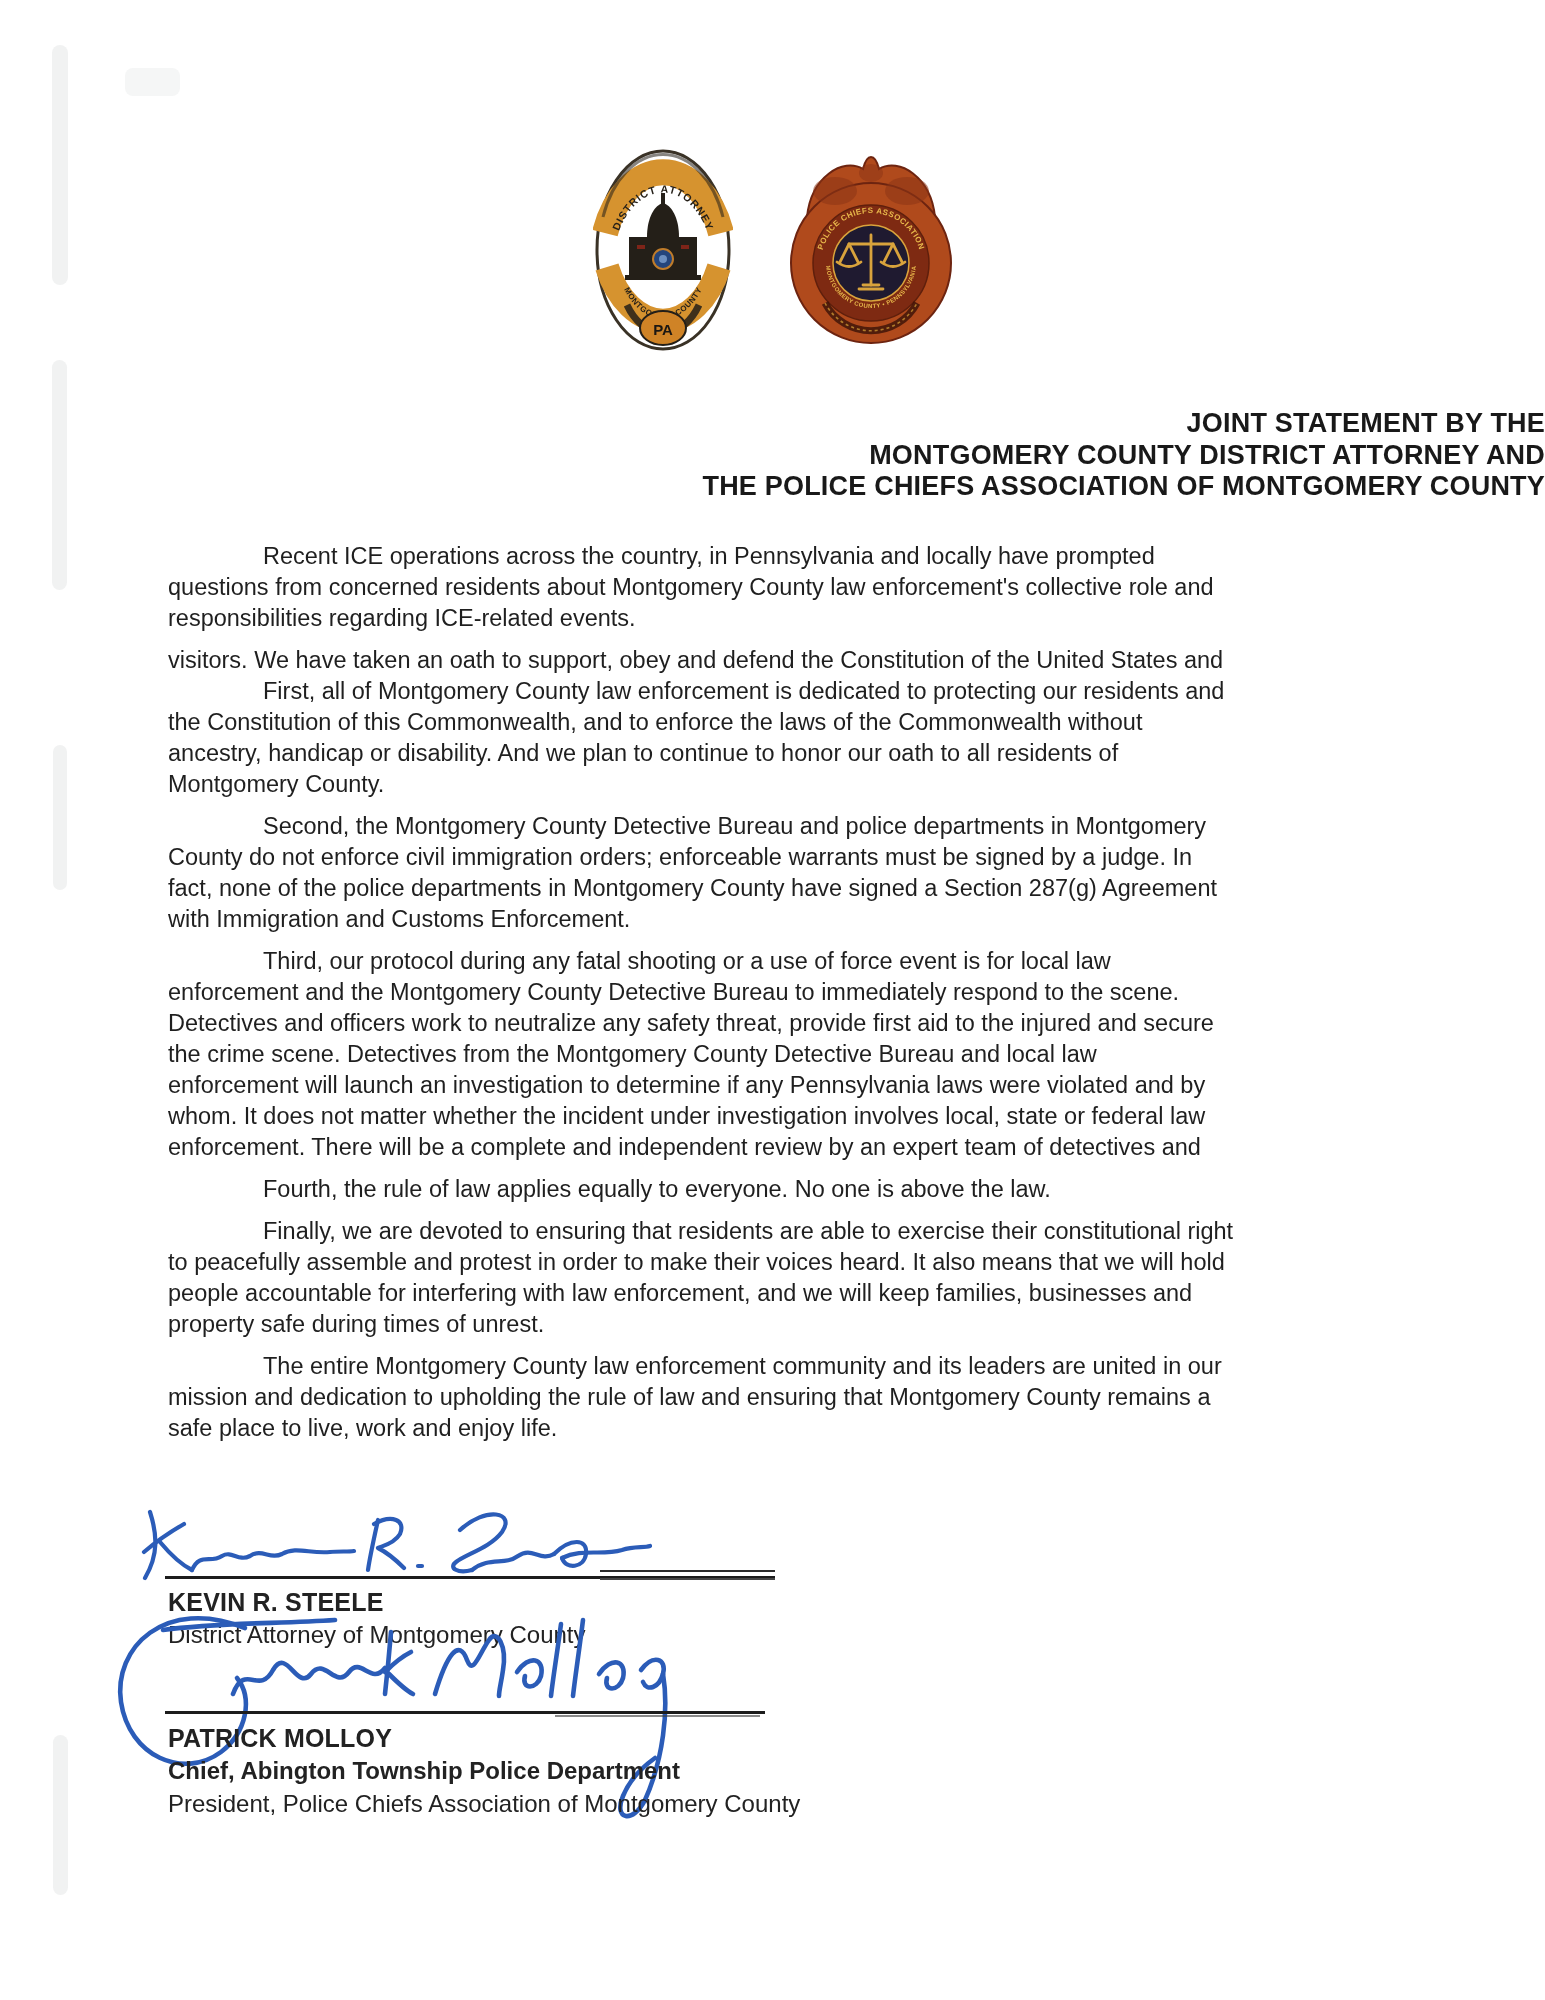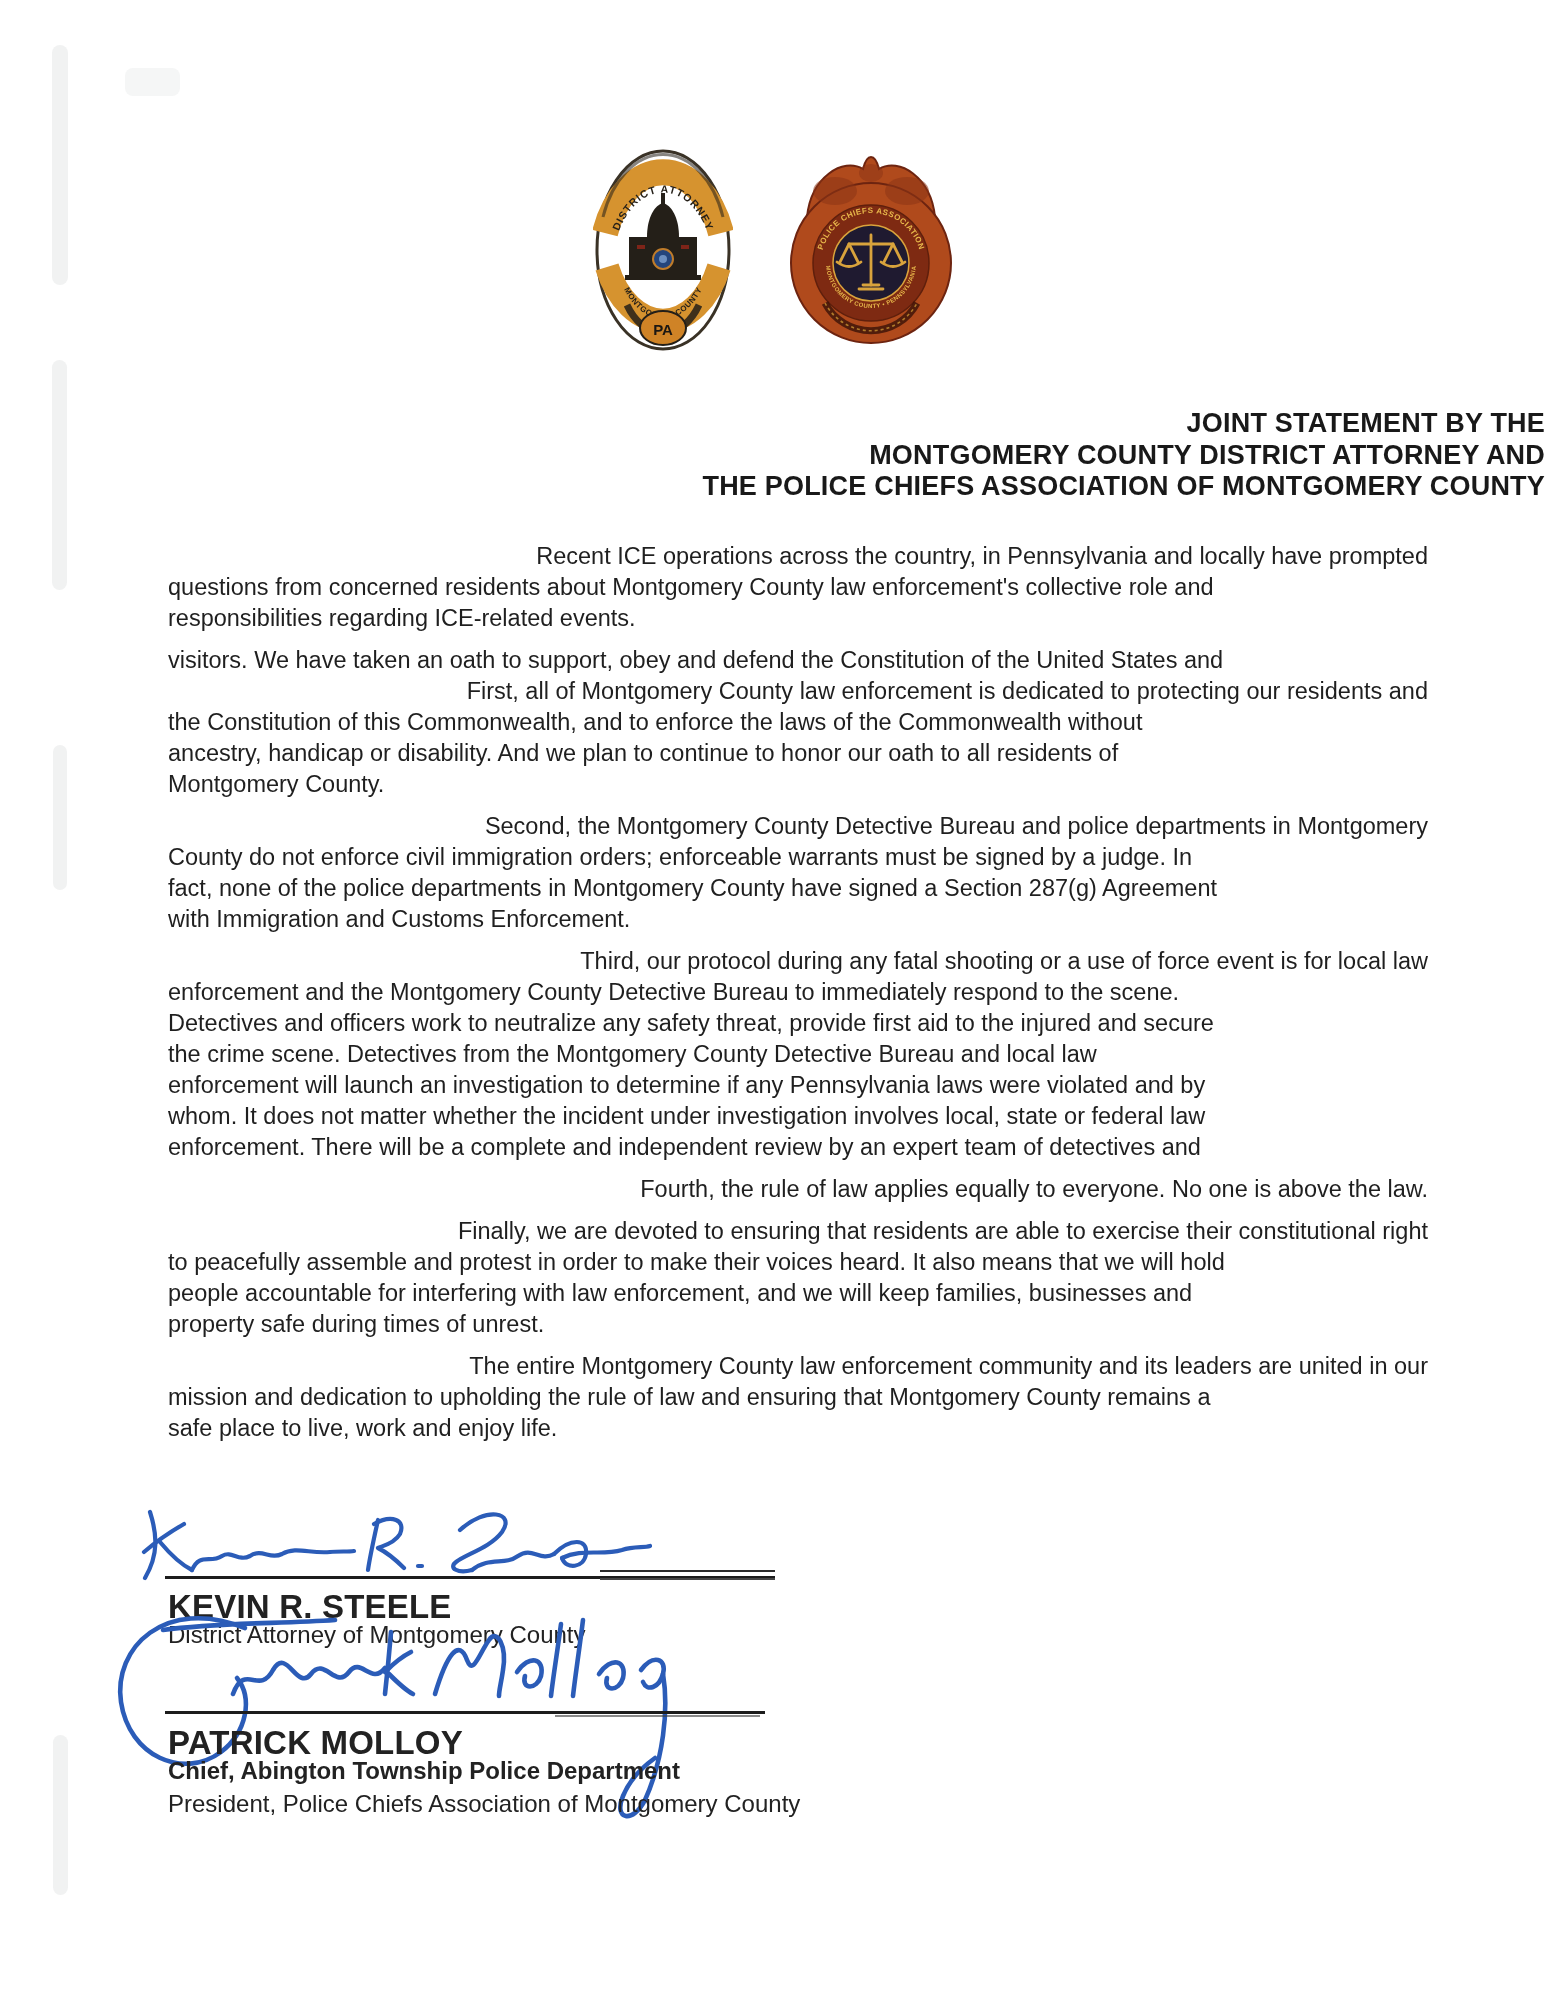--- a/index.html
+++ b/index.html
@@ -12,32 +12,32 @@
   
   .badge-da{position:absolute;left:593px;top:147px;width:140px;height:206px;}
   .badge-pc{position:absolute;left:785px;top:146px;width:172px;height:206px;}
   
   .title{position:absolute;left:0;top:408px;width:1545px;text-align:right;
          font-weight:bold;font-size:27px;line-height:31.5px;color:#191919;letter-spacing:.2px;}
   
   .body{position:absolute;left:168px;top:541px;width:1260px;font-size:23.5px;line-height:31px;color:#1f1f1f;}
   .para{margin:0 0 11px 0;}
   .line{white-space:nowrap;height:31px;}
-  .line.first{padding-left:95px;text-align:right;}
+  .line.first{padding-left:95px;}
   
   .sig-svg{position:absolute;pointer-events:none;}
   .sig1{left:130px;top:1498px;width:540px;height:92px;}
   .sig2{left:105px;top:1598px;width:620px;height:255px;}
   .rule{position:absolute;background:#1c1c1c;height:3px;}
   .rule1{left:165px;top:1576px;width:610px;}
   .rule1b{left:600px;top:1570px;width:175px;height:6px;background:transparent;
           border-top:2px solid #2c2c2c;border-bottom:2px solid #454545;}
   .rule2{left:165px;top:1711px;width:600px;}
   .rule2b{left:555px;top:1715px;width:205px;height:2px;background:#3a3a3a;opacity:.6;}
-  .sig-name{position:absolute;left:168px;font-weight:bold;font-size:33px;color:#222;letter-spacing:.2px;white-space:nowrap;}
+  .sig-name{position:absolute;left:168px;font-weight:bold;font-size:25px;color:#222;letter-spacing:.2px;white-space:nowrap;}
   .sig-title{position:absolute;left:168px;font-size:24px;color:#222;white-space:nowrap;}
 </style>
 </head>
 <body>
 
 <div class="page">
 
   <div class="artifact" style="left:52px;top:45px;width:16px;height:240px;"></div>
   <div class="artifact" style="left:52px;top:360px;width:15px;height:230px;"></div>
   <div class="artifact" style="left:53px;top:745px;width:14px;height:145px;"></div>

